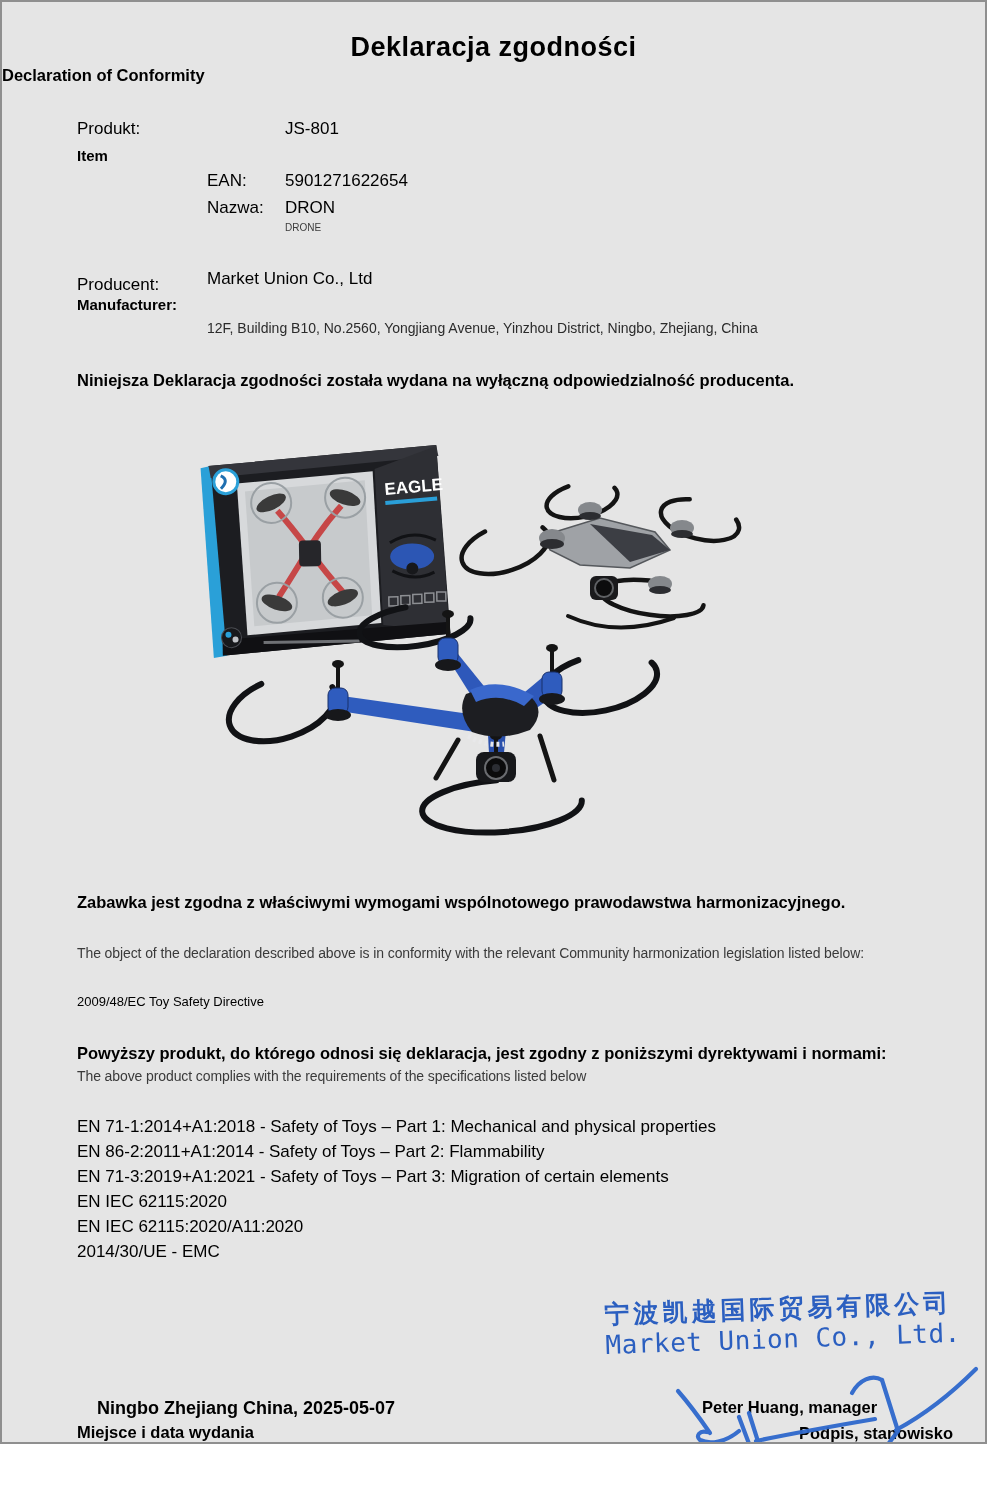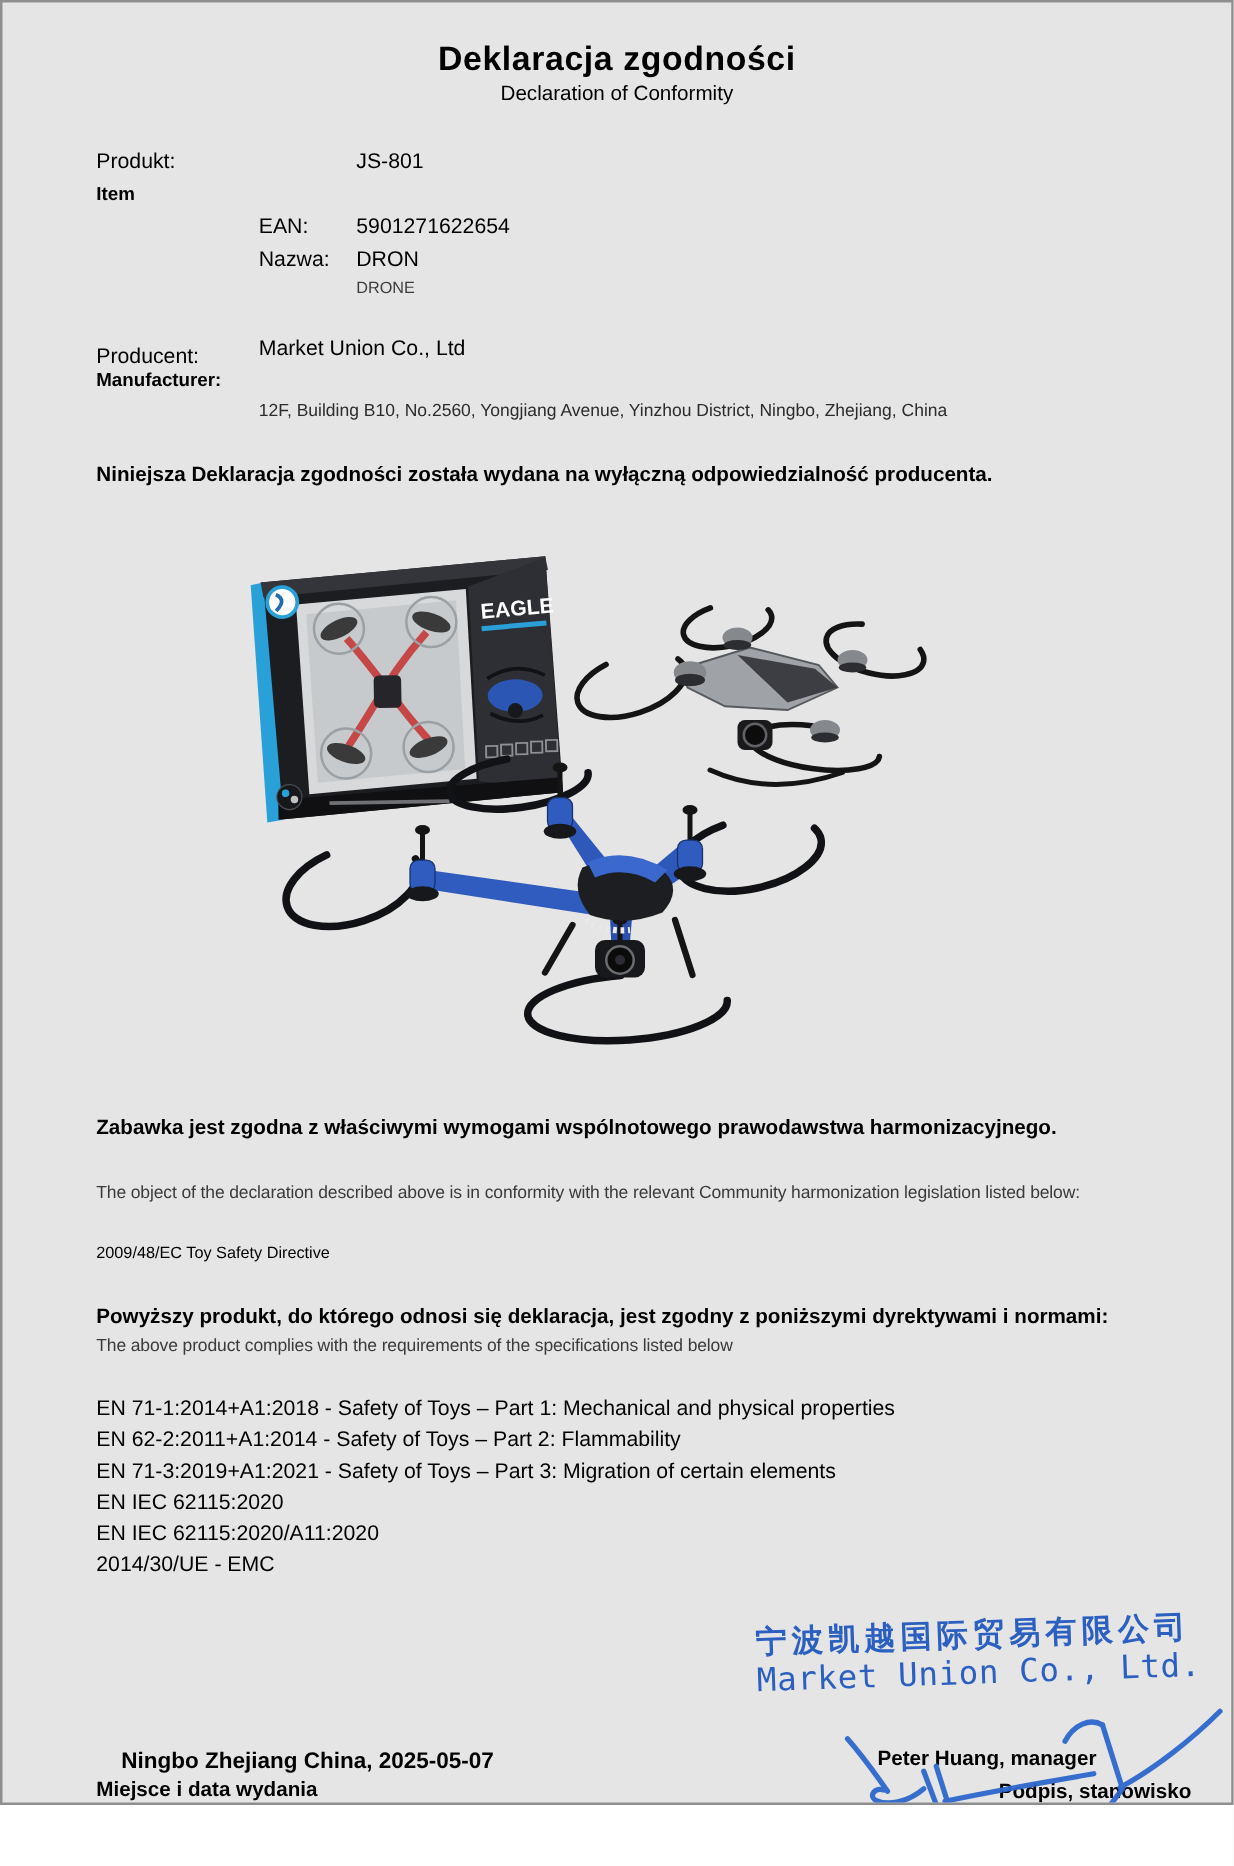--- a/index.html
+++ b/index.html
@@ -3,25 +3,25 @@
 <meta charset="utf-8">
 <style>
   html,body{margin:0;padding:0;background:#fff;}
   .page{
     position:relative;width:987px;height:1444px;background:#e5e5e5;
     border:2px solid #8f8f8f;box-sizing:border-box;overflow:hidden;
     font-family:"Liberation Sans", sans-serif;color:#000;
   }
   .abs{position:absolute;white-space:nowrap;}
   .title{left:0;right:0;top:30px;text-align:center;font-size:27px;font-weight:bold;letter-spacing:.5px;}
-  .subtitle{left:0;right:0;top:64px;text-align:center;font-size:16.5px;font-weight:normal;}
+  .subtitle{left:0;right:0;top:64px;font-size:16.5px;font-weight:bold;}
   .lbl{font-size:17px;}
   .lbl-en{font-size:15px;font-weight:bold;}
   .val{font-size:17px;}
-  .small-en{font-size:13px;color:#3c3c3c;}
+  .small-en{font-size:10px;color:#3c3c3c;}
   .addr{font-size:14px;color:#2b2b2b;}
   .st-pl{font-size:16.5px;font-weight:bold;}
   .st-en{font-size:14px;color:#3a3a3a;letter-spacing:-.1px;}
   .directive{font-size:13px;}
   .standards{position:absolute;left:75px;top:1112px;font-size:17px;line-height:25px;}
   .stamp{
     position:absolute;left:604px;top:1300px;width:366px;
     color:#2b5fc0;transform:rotate(-2deg);transform-origin:left bottom;line-height:1;
   }
   .stamp-cn{font-size:25px;letter-spacing:4px;font-weight:bold;white-space:nowrap;}
@@ -183,21 +183,21 @@
   <div class="abs st-pl" style="left:75px;top:891px;">Zabawka jest zgodna z właściwymi wymogami wspólnotowego prawodawstwa harmonizacyjnego.</div>
   <div class="abs st-en" style="left:75px;top:914px;margin-top:29px;">The object of the declaration described above is in conformity with the relevant Community harmonization legislation listed below:</div>
 
   <div class="abs directive" style="left:75px;top:992px;">2009/48/EC Toy Safety Directive</div>
 
   <div class="abs st-pl" style="left:75px;top:1042px;">Powyższy produkt, do którego odnosi się deklaracja, jest zgodny z poniższymi dyrektywami i normami:</div>
   <div class="abs st-en" style="left:75px;top:1066px;">The above product complies with the requirements of the specifications listed below</div>
 
   <div class="standards">
     <div>EN 71-1:2014+A1:2018 - Safety of Toys – Part 1: Mechanical and physical properties</div>
-    <div>EN 62-2:2011+A1:2014 - Safety of Toys – Part 2: Flammability</div>
+    <div>EN 86-2:2011+A1:2014 - Safety of Toys – Part 2: Flammability</div>
     <div>EN 71-3:2019+A1:2021 - Safety of Toys – Part 3: Migration of certain elements</div>
     <div>EN IEC 62115:2020</div>
     <div>EN IEC 62115:2020/A11:2020</div>
     <div>2014/30/UE - EMC</div>
   </div>
 
   <div class="stamp">
     <div class="stamp-cn">宁波凯越国际贸易有限公司</div>
     <div class="stamp-en">Market Union Co., Ltd.</div>
   </div>

